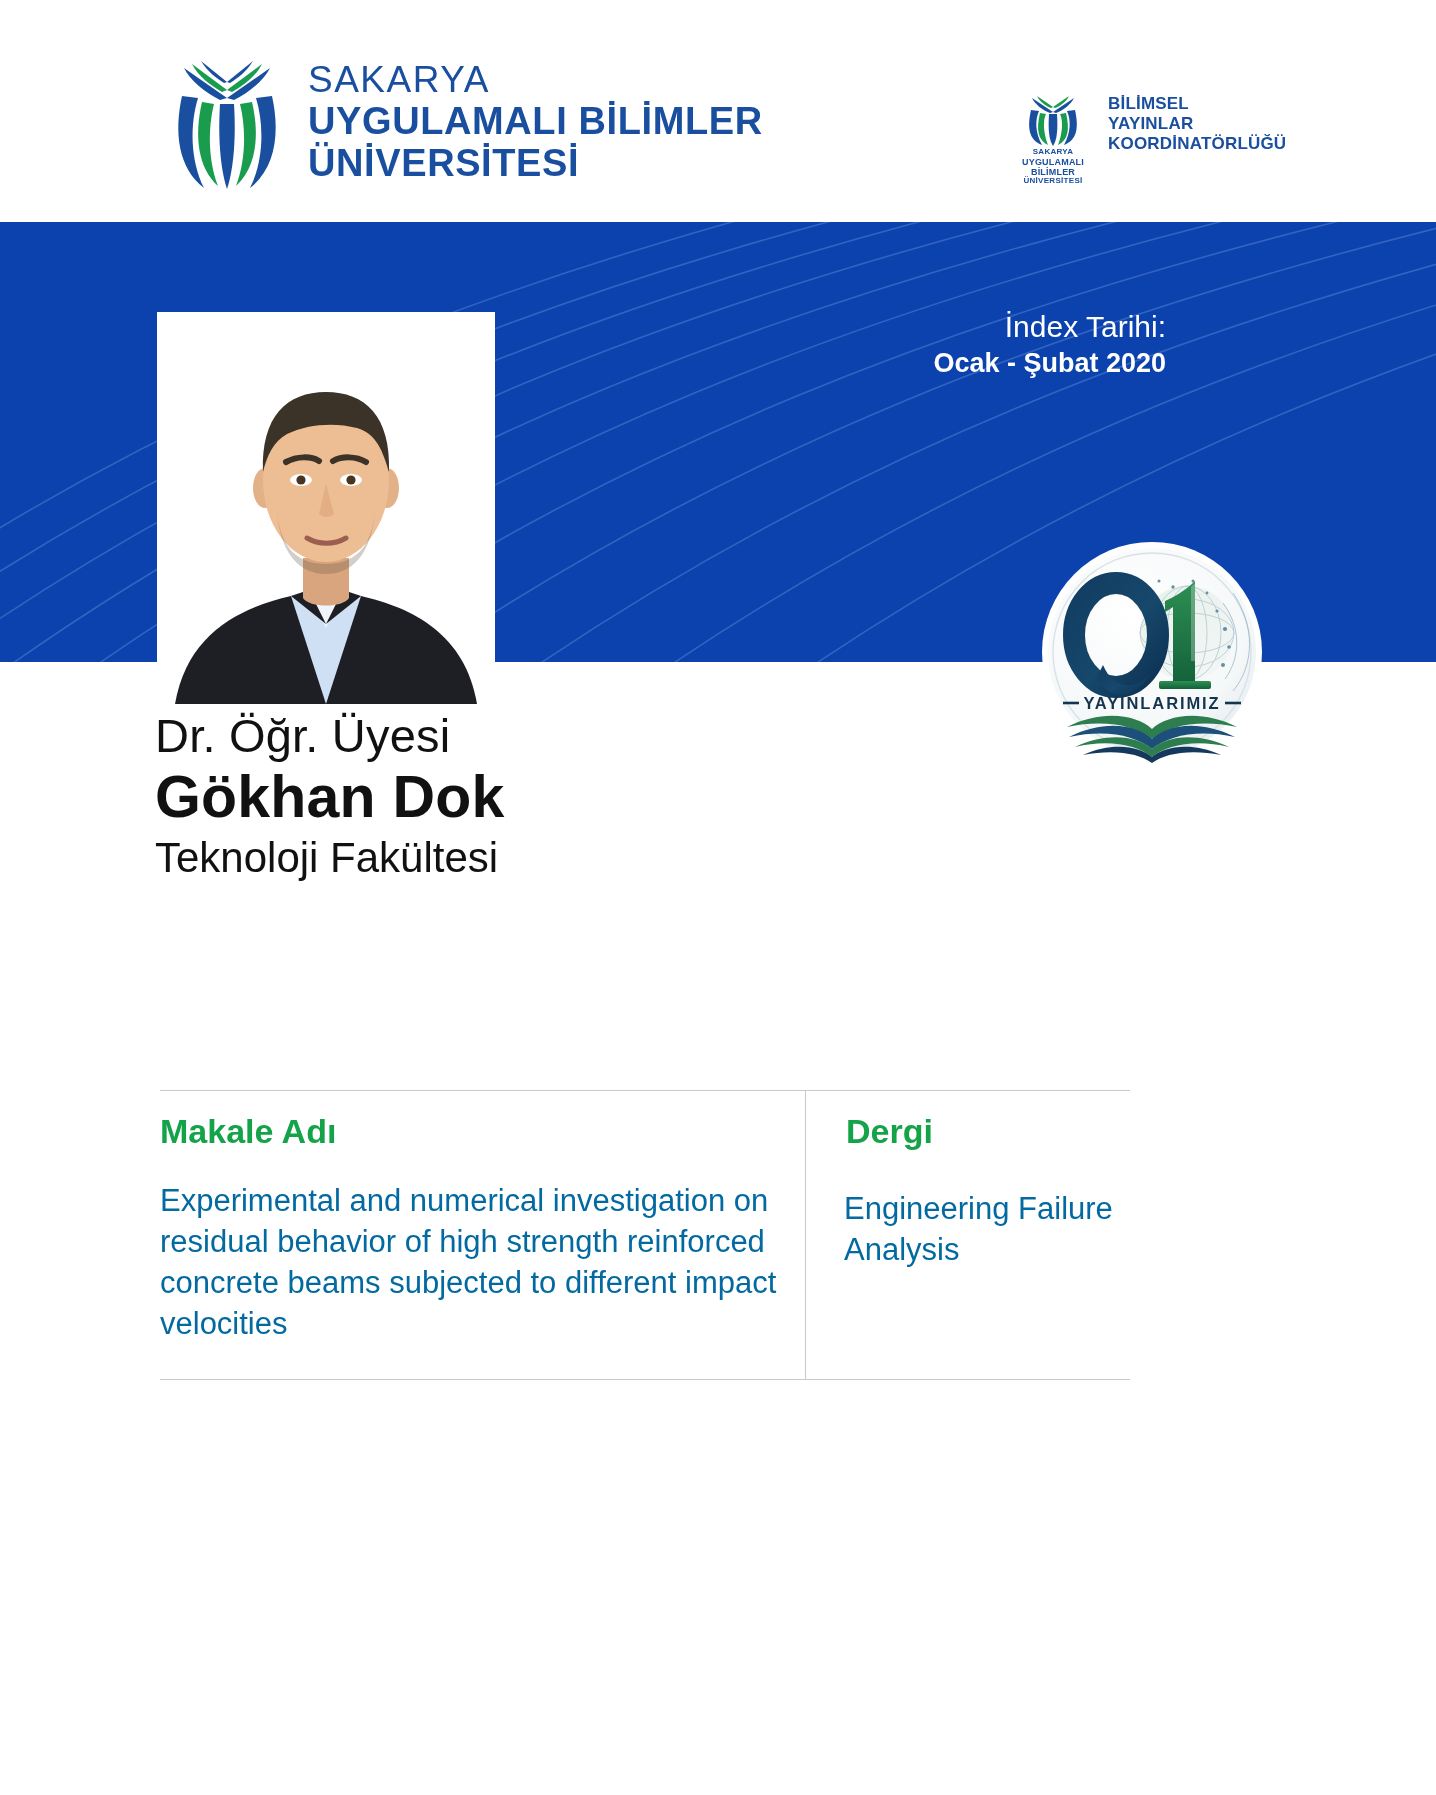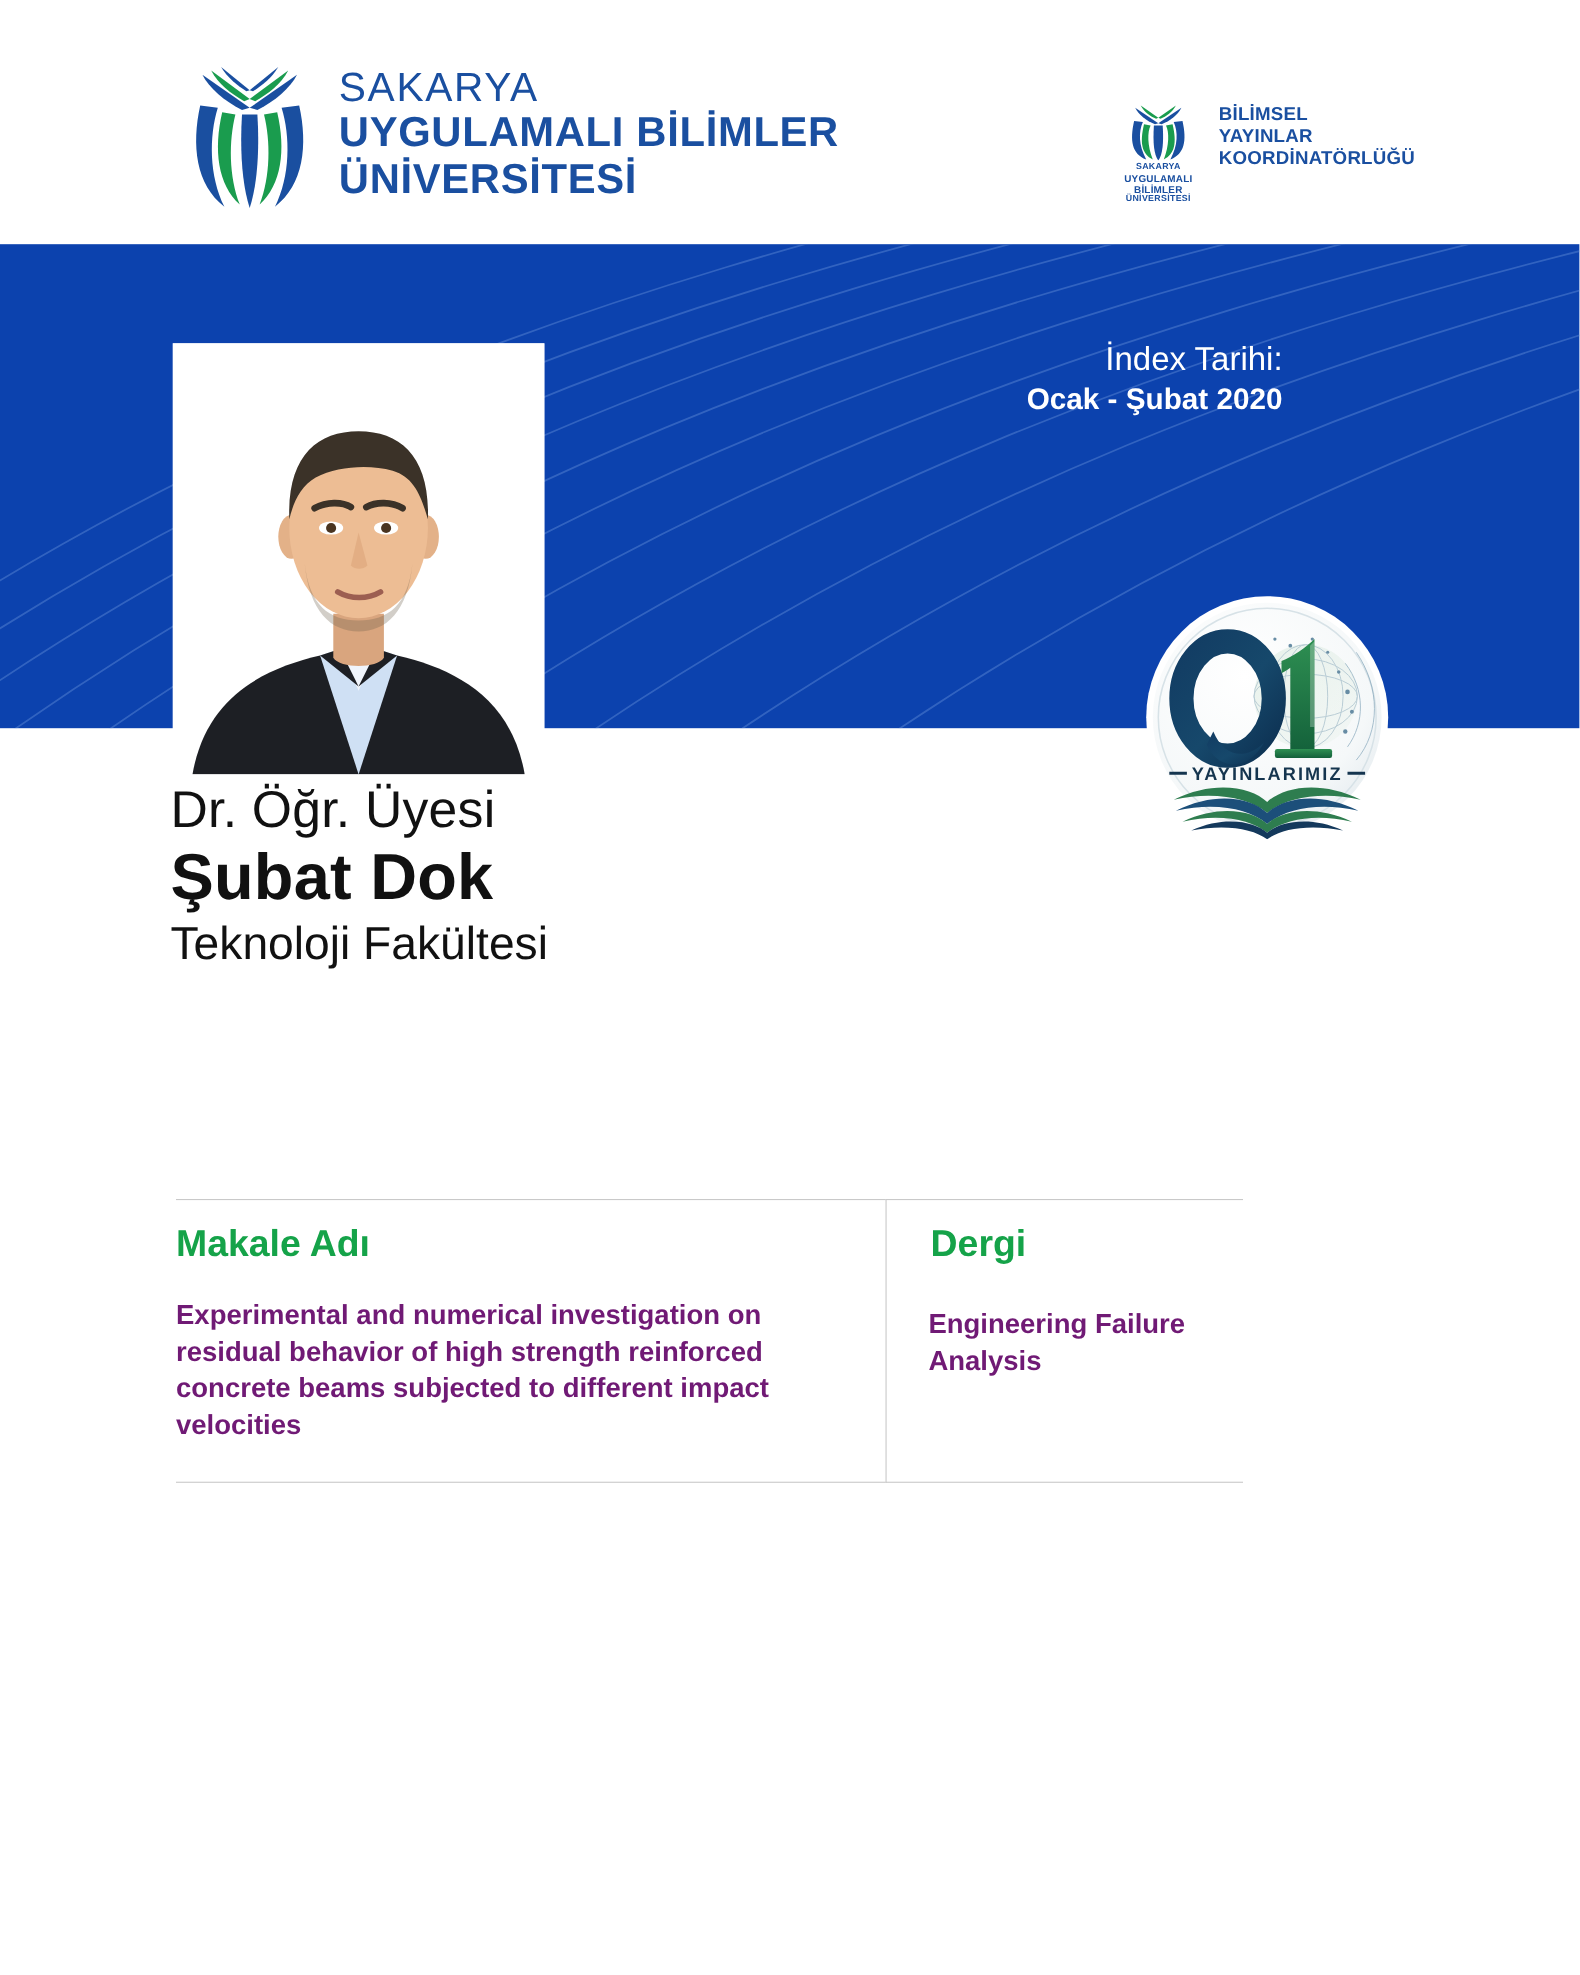--- a/index.html
+++ b/index.html
@@ -185,23 +185,23 @@
   }
   .col-head {
     color: #15a349;
     font-size: 34px;
     font-weight: 700;
     line-height: 1.2;
     margin-bottom: 28px;
   }
   .col-head.right-head { padding-left: 6px; }
   .col-body {
-    color: #701a75;
-    font-size: 25px;
-    font-weight: 700;
+    color: #0369a1;
+    font-size: 31px;
+    font-weight: 400;
     line-height: 1.33;
   }
   .col-body.right-body { padding-left: 4px; padding-top: 8px; }
 </style>
 </head>
 <body>
 
 <div class="page">
 
   <div class="header">
@@ -390,21 +390,21 @@
         <path d="M26 186 C 62 168 96 174 111 188 C 126 174 160 168 196 186 C 160 178 128 184 111 198 C 94 184 62 178 26 186 Z" fill="#2e7d4f"></path>
         <path d="M28 196 C 64 178 96 184 111 198 C 126 184 158 178 194 196 C 158 188 128 194 111 208 C 94 194 64 188 28 196 Z" fill="#1c4f7a"></path>
         <path d="M34 206 C 68 190 98 196 111 208 C 124 196 154 190 188 206 C 154 198 126 204 111 216 C 96 204 68 198 34 206 Z" fill="#2e7d4f"></path>
         <path d="M42 214 C 72 200 100 206 111 216 C 122 206 150 200 180 214 C 150 208 124 212 111 222 C 98 212 72 208 42 214 Z" fill="#14395c"></path>
       </g>
     </svg>
   </div>
 
   <div class="name-block">
     <div class="title-pre">Dr. Öğr. Üyesi</div>
-    <div class="full-name">Şubat Dok</div>
+    <div class="full-name">Gökhan Dok</div>
     <div class="faculty">Teknoloji Fakültesi</div>
   </div>
 
   <div class="info">
     <div class="col-left">
       <div class="col-head">Makale Adı</div>
       <div class="col-body">Experimental and numerical investigation on residual behavior of high strength reinforced concrete beams subjected to different impact velocities</div>
     </div>
     <div class="col-right">
       <div class="col-head right-head">Dergi</div>

